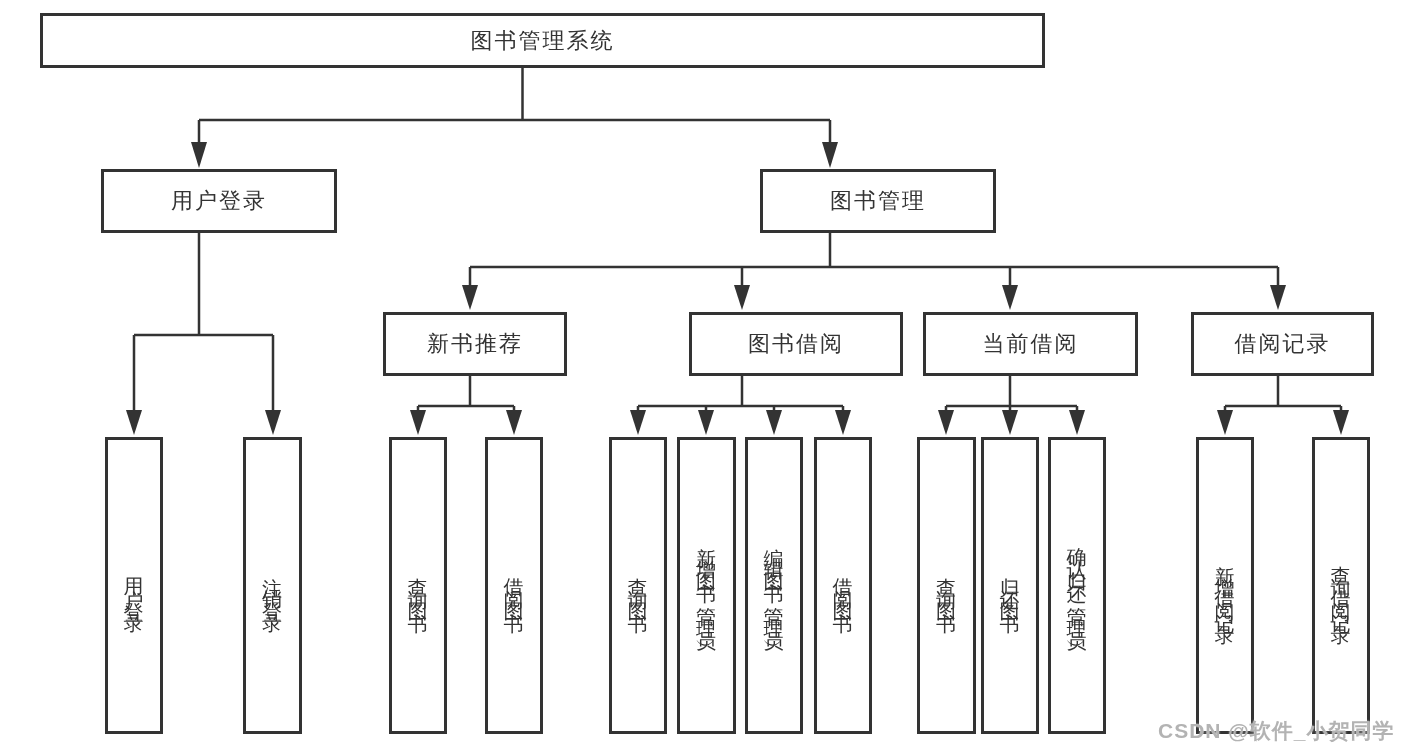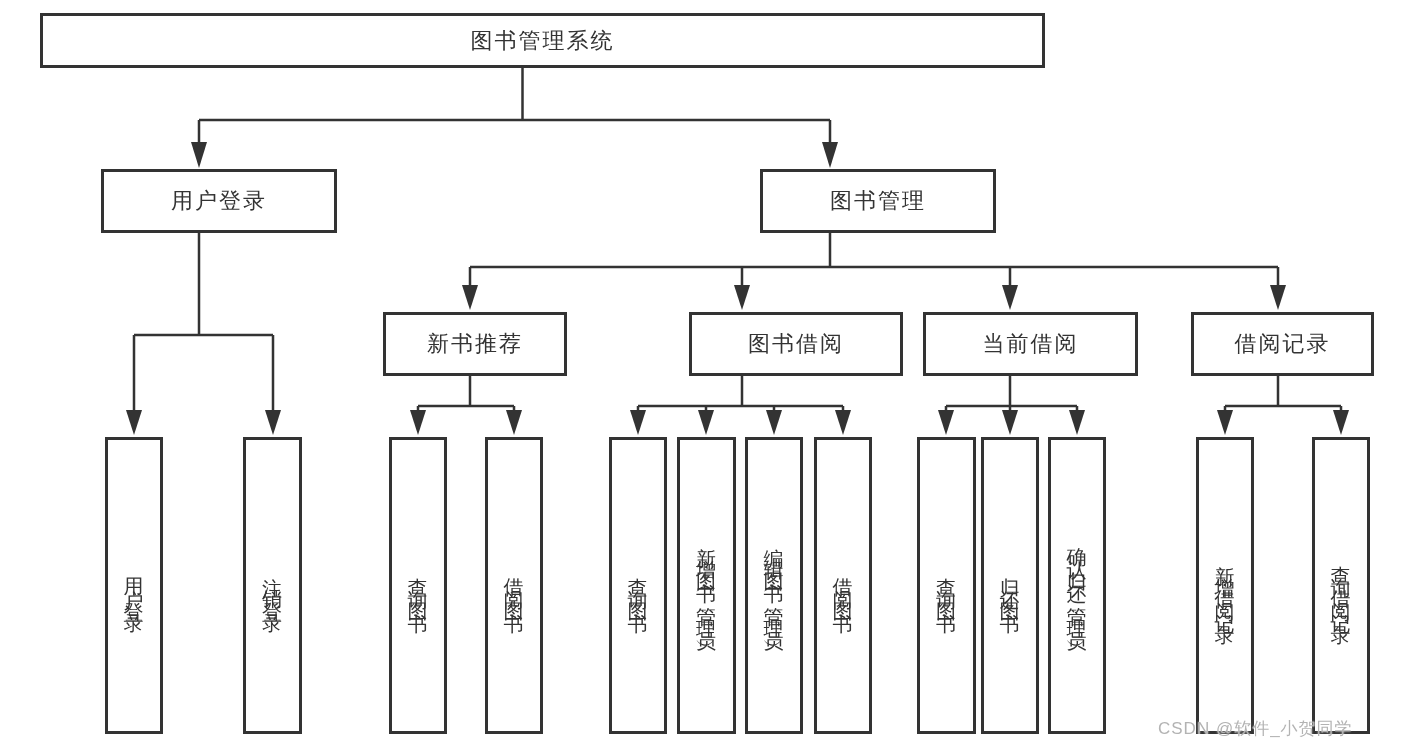--- a/index.html
+++ b/index.html
@@ -39,26 +39,27 @@
     writing-mode:vertical-rl;
     text-orientation:mixed;
     font-size:20px;
     letter-spacing:12px;
     line-height:1;
     white-space:nowrap;
   }
   .watermark{
     position:absolute;
     left:1158px;top:717px;
-    font-size:17px;
+    font-size:21px;
     letter-spacing:1px;
     color:var(--wm);
     white-space:nowrap;
     z-index:5;
     text-shadow:0 0 2px #ffffff;
+    font-weight:bold;
   }
 </style>
 </head>
 <body>
 
 <div class="stage">
 
   <svg width="1405" height="747" viewBox="0 0 1405 747" aria-hidden="true">
     <g fill="none" stroke="var(--line)" stroke-width="2.5">
 

